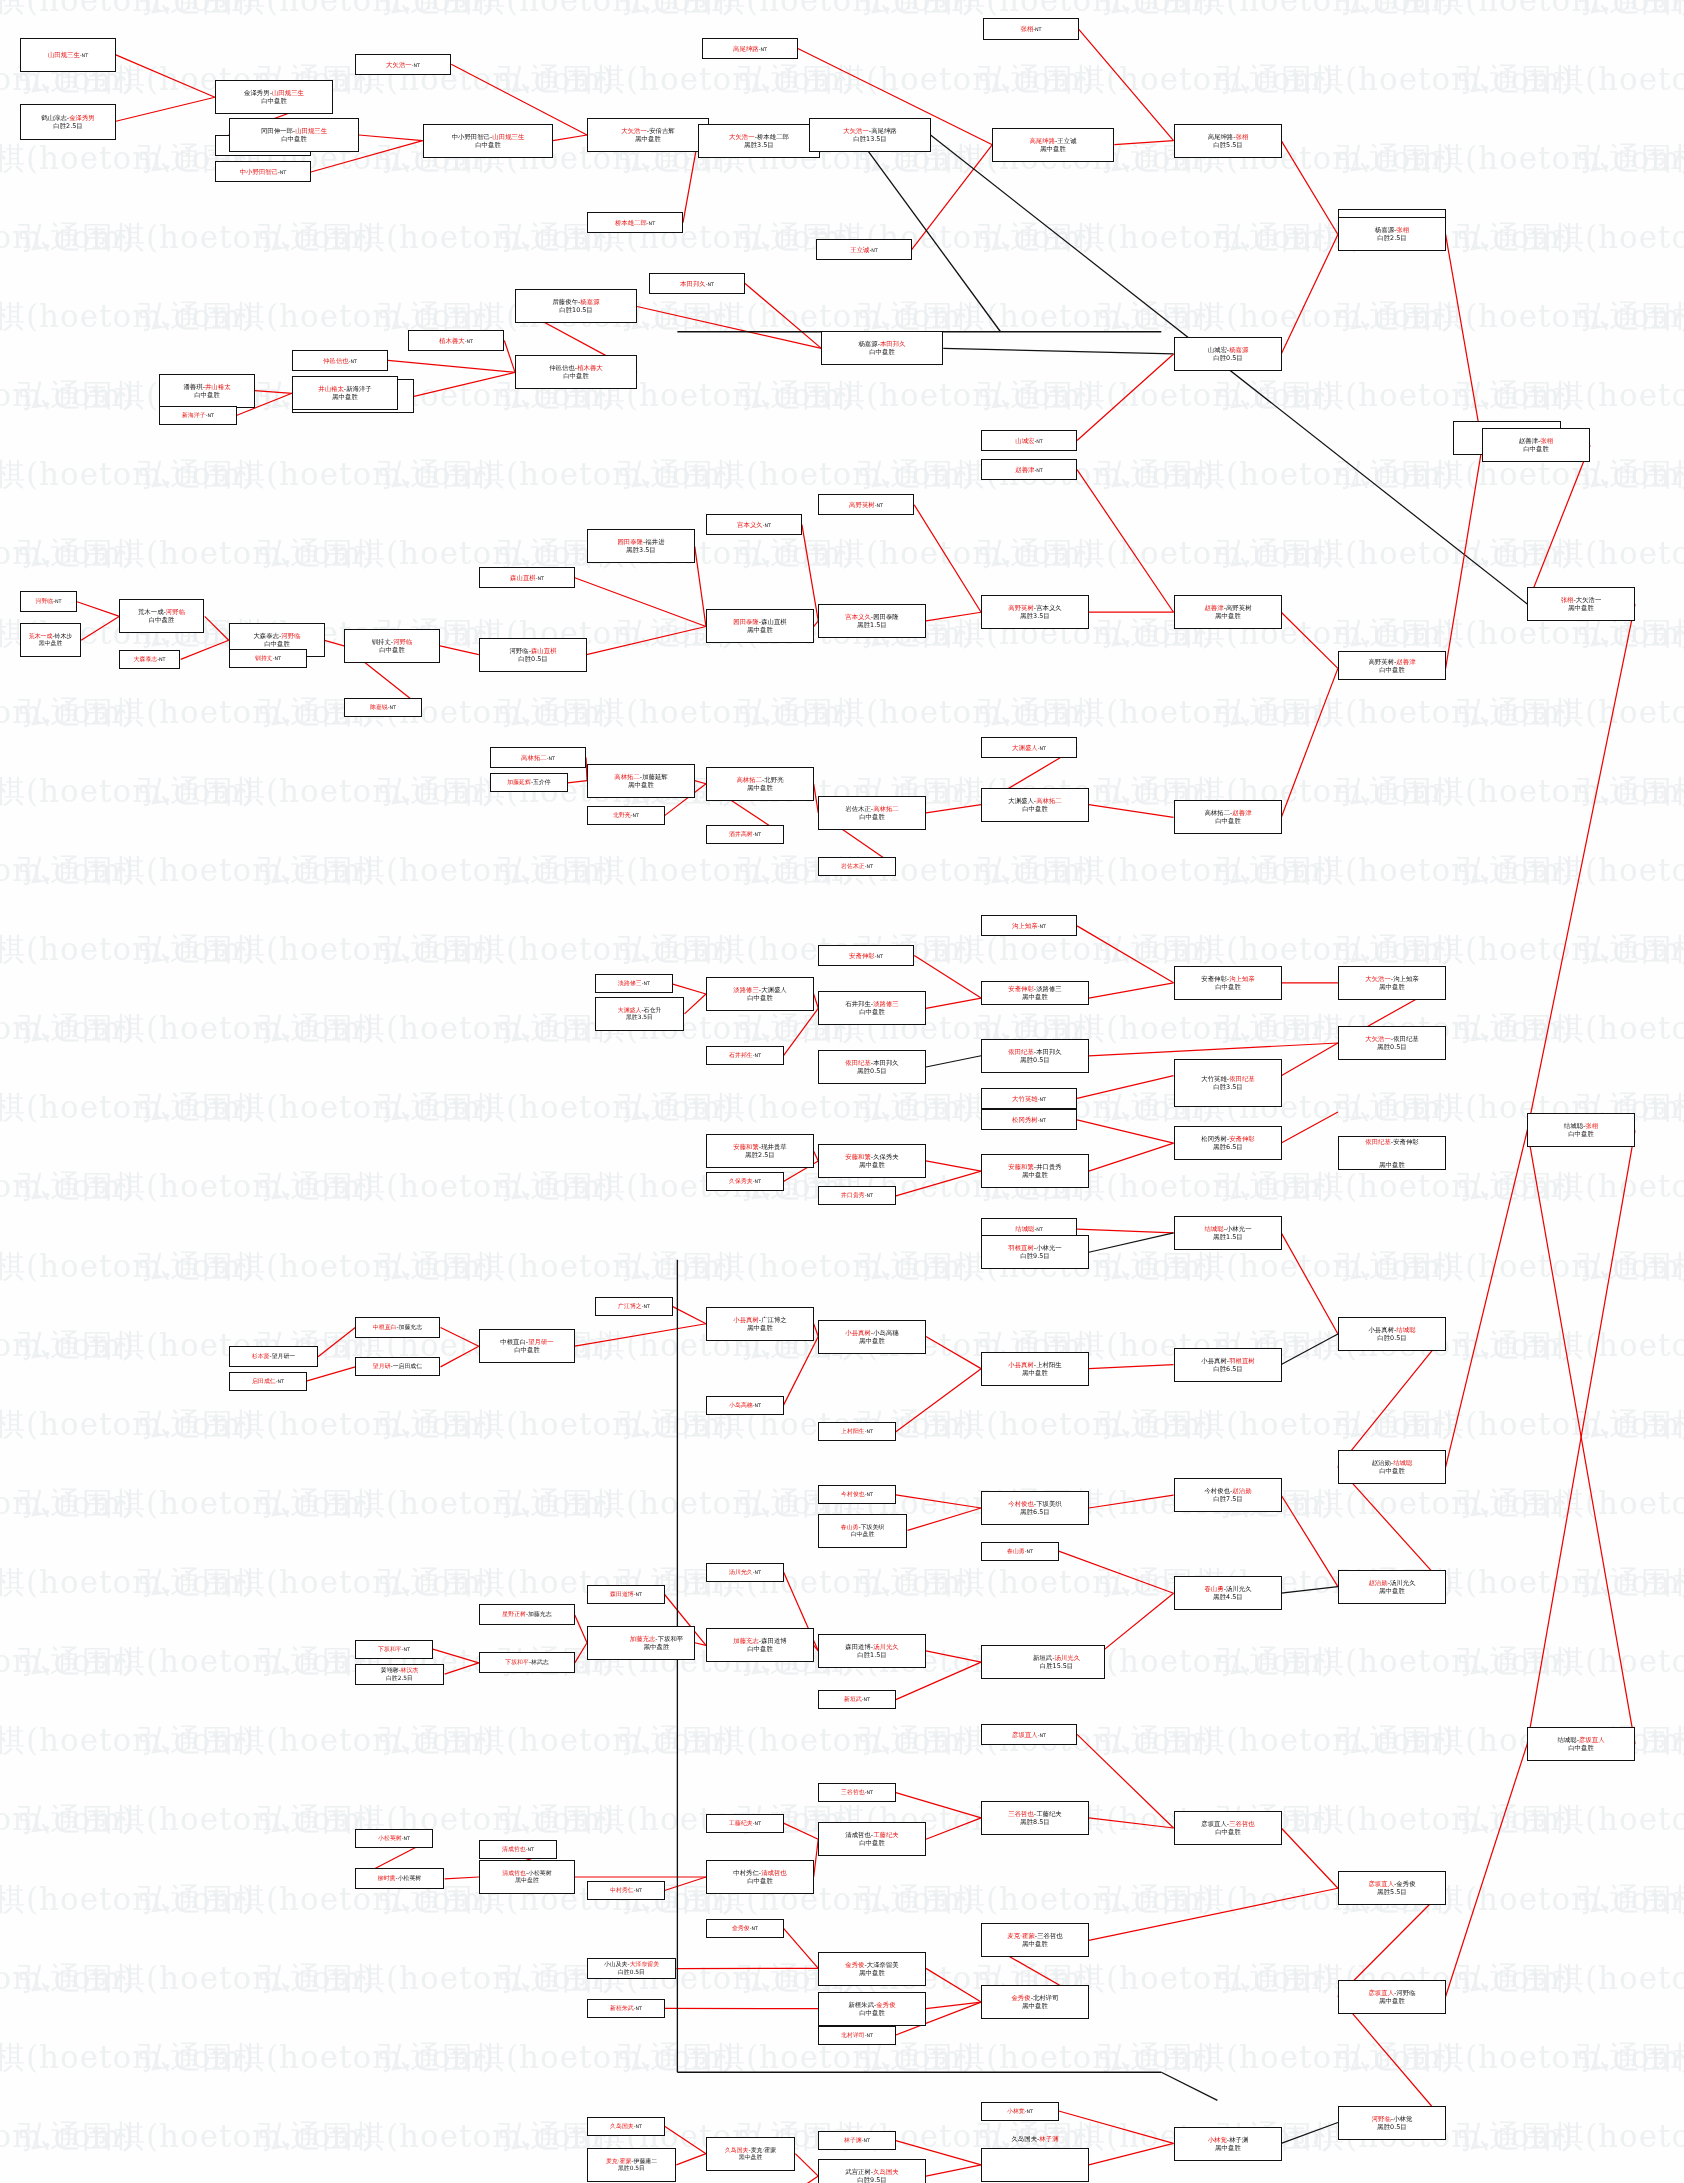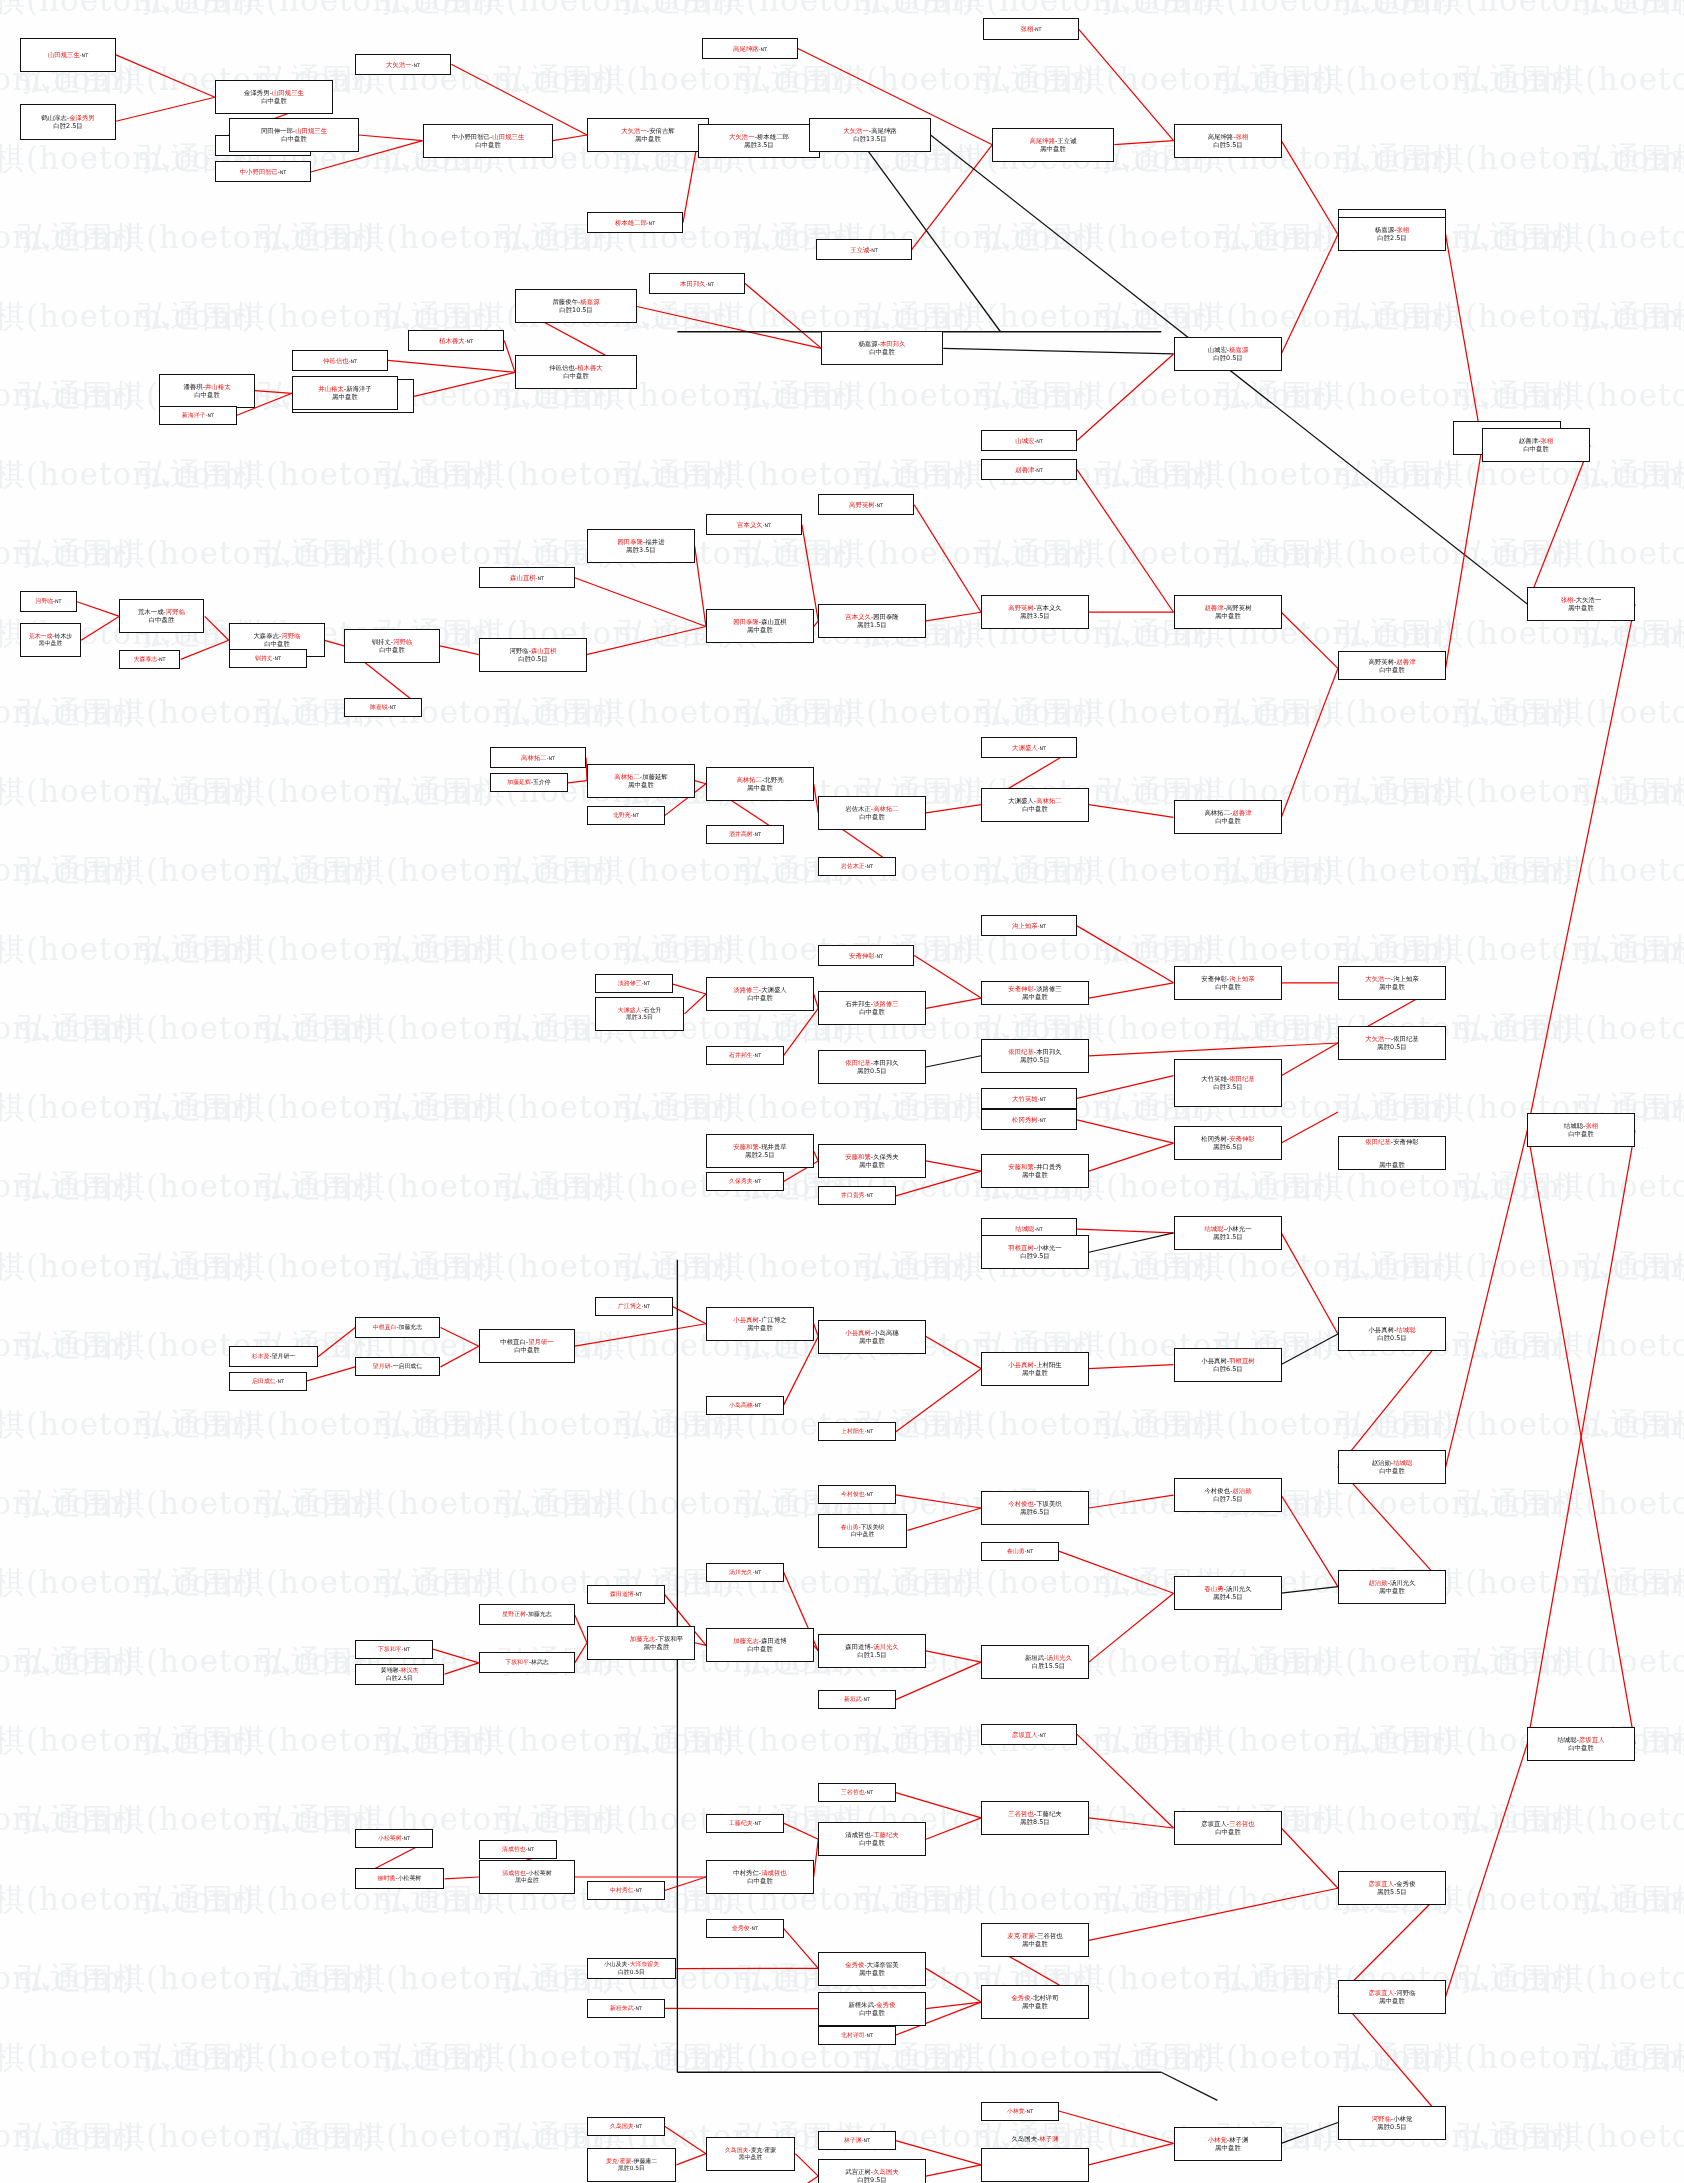--- a/index.html
+++ b/index.html
@@ -867,21 +867,21 @@
         <div class="ln res">白胜2.5目</div>
       </div>
       <div class="node t12" style="left: 706px; top: 1628px; width: 108px; height: 34px; border-color: rgb(17, 17, 17);">
         <div class="ln"><span class="r">加藤充志</span><span class="k">-</span><span class="k">森田道博</span></div>
         <div class="ln res">白中盘胜</div>
       </div>
       <div class="node t12" style="left: 818px; top: 1634px; width: 108px; height: 34px; border-color: rgb(17, 17, 17);">
         <div class="ln"><span class="k">森田道博</span><span class="k">-</span><span class="r">汤川光久</span></div>
         <div class="ln res">白胜1.5目</div>
       </div>
-      <div class="node t12" style="left: 981px; top: 1645px; width: 108px; height: 34px; border-color: rgb(17, 17, 17); padding-left: 28px;">
+      <div class="node t12" style="left: 981px; top: 1645px; width: 124px; height: 34px; border-color: rgb(17, 17, 17); padding-left: 28px;">
         <div class="ln"><span class="k">新垣武</span><span class="k">-</span><span class="r">汤川光久</span></div>
         <div class="ln res">白胜15.5目</div>
       </div>
       <div class="node t11" style="left: 818px; top: 1690px; width: 78px; height: 19.4px; border-color: rgb(17, 17, 17);">
         <div class="ln"><span class="r">新垣武</span><span class="nt k">-NT</span></div>
       </div>
       <div class="node t12" style="left: 981px; top: 1724px; width: 96px; height: 21.4px; border-color: rgb(17, 17, 17);">
         <div class="ln"><span class="r">彦坂直人</span><span class="nt k">-NT</span></div>
       </div>
       <div class="node t11" style="left: 818px; top: 1783px; width: 78px; height: 19.4px; border-color: rgb(17, 17, 17);">

